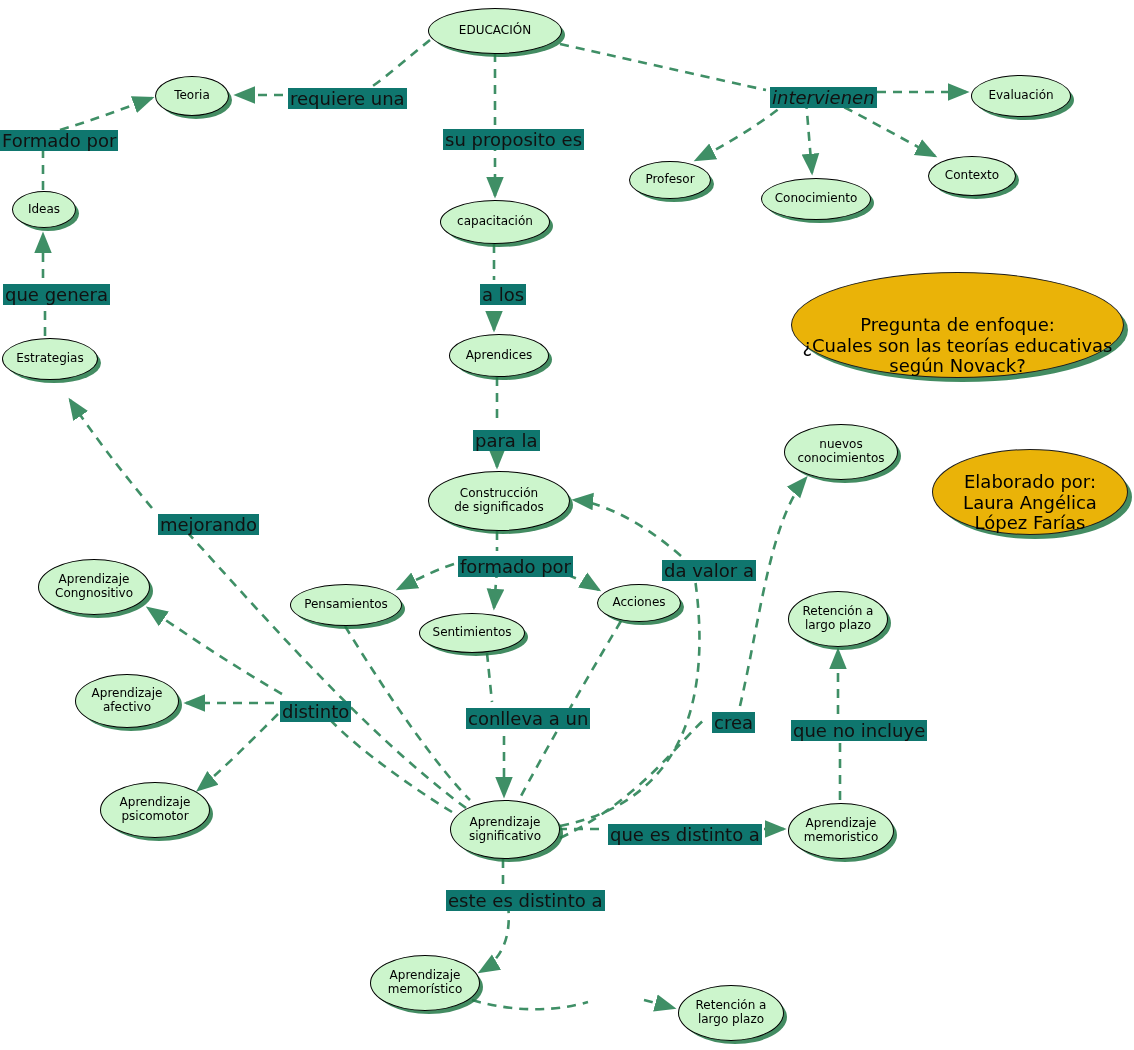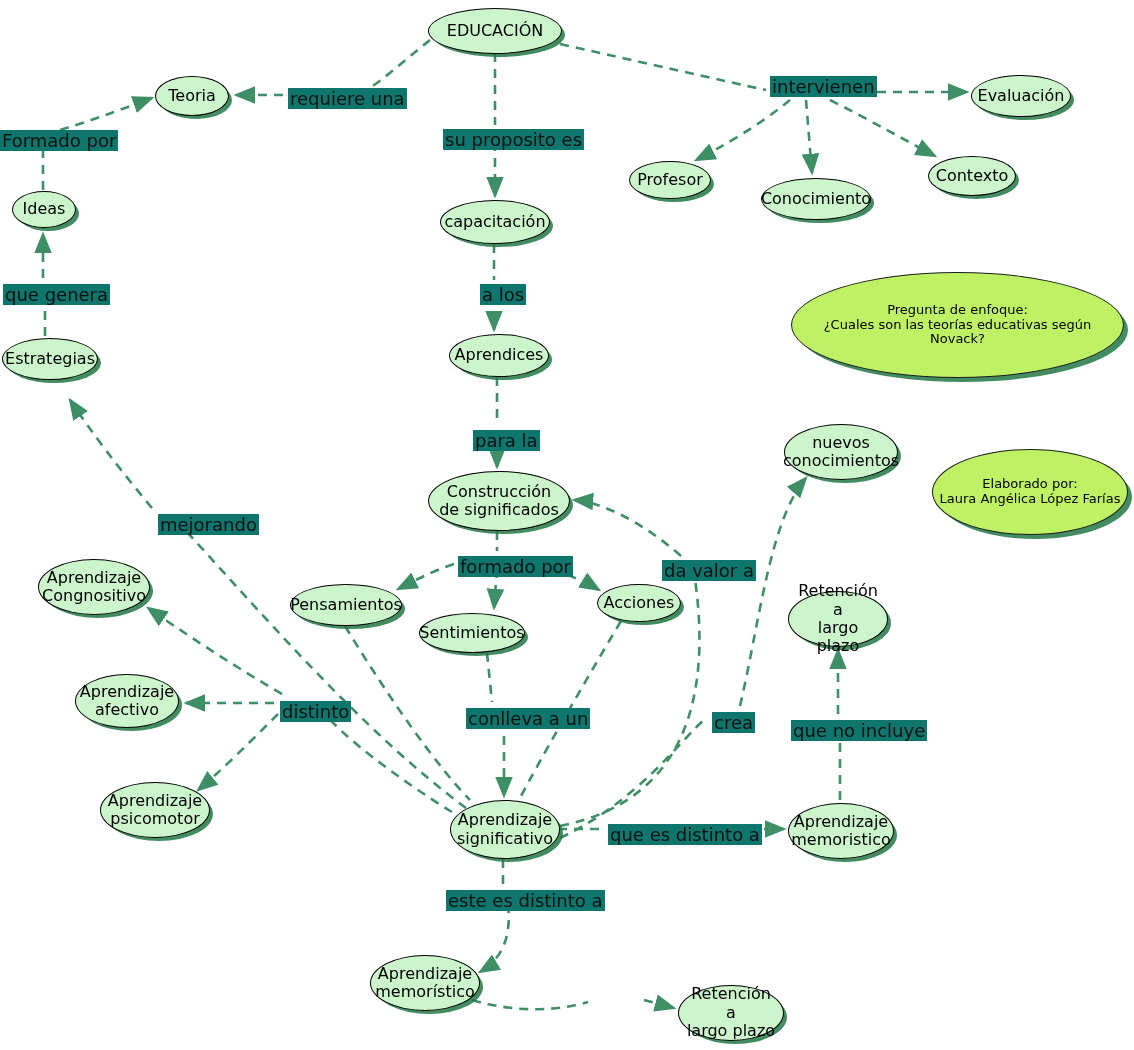--- a/index.html
+++ b/index.html
@@ -33,27 +33,28 @@
     border-radius: 50%;
     box-sizing: border-box;
     line-height: 1.15;
     color: #000000;
     z-index: 5;
   }
   .node-concept {
     background: #ccf5cc;
     border: 1.6px solid #000000;
     box-shadow: 4px 4px 0 -1px rgba(34,120,70,0.85);
-    font-size: 16px;
+    font-size: 12px;
   }
   .node-note {
-    background: #bef264;
+    background: #eab308;
     border: 1.4px solid #1c1c1c;
     box-shadow: 5px 5px 0 -1px rgba(34,120,70,0.85);
-    font-size: 13px;
+    font-size: 18px;
+    align-items: flex-end;
   }
   .node span {
     display: block;
     padding: 0 6px;
     white-space: pre-line;
   }
   .elabel {
     position: absolute;
     font-size: 18px;
     color: #111111;
@@ -243,21 +244,21 @@
       </div>
     </div>
 
   <div id="label-layer">
       <div class="elabel" style="left: 288px; top: 88px;">requiere una</div>
       <div class="elabel" style="left: 0px; top: 130px;">Formado por</div>
       <div class="elabel" style="left: 3px; top: 284px;">que genera</div>
       <div class="elabel" style="left: 443px; top: 129px;">su proposito es</div>
       <div class="elabel" style="left: 480px; top: 284px;">a los</div>
       <div class="elabel" style="left: 473px; top: 430px;">para la</div>
-      <div class="elabel" style="left: 770px; top: 76px;">intervienen</div>
+      <div class="elabel" style="left: 770px; top: 87px; font-style: italic;">intervienen</div>
       <div class="elabel" style="left: 458px; top: 556px;">formado por</div>
       <div class="elabel" style="left: 662px; top: 560px;">da valor a</div>
       <div class="elabel" style="left: 158px; top: 514px;">mejorando</div>
       <div class="elabel" style="left: 280px; top: 701px;">distinto</div>
       <div class="elabel" style="left: 466px; top: 708px;">conlleva a un</div>
       <div class="elabel" style="left: 712px; top: 712px;">crea</div>
       <div class="elabel" style="left: 791px; top: 720px;">que no incluye</div>
       <div class="elabel" style="left: 608px; top: 824px;">que es distinto a</div>
       <div class="elabel" style="left: 446px; top: 890px;">este es distinto a</div>
       <div class="elabel" style="left: 592px; top: 1052px;">no incluye</div>

